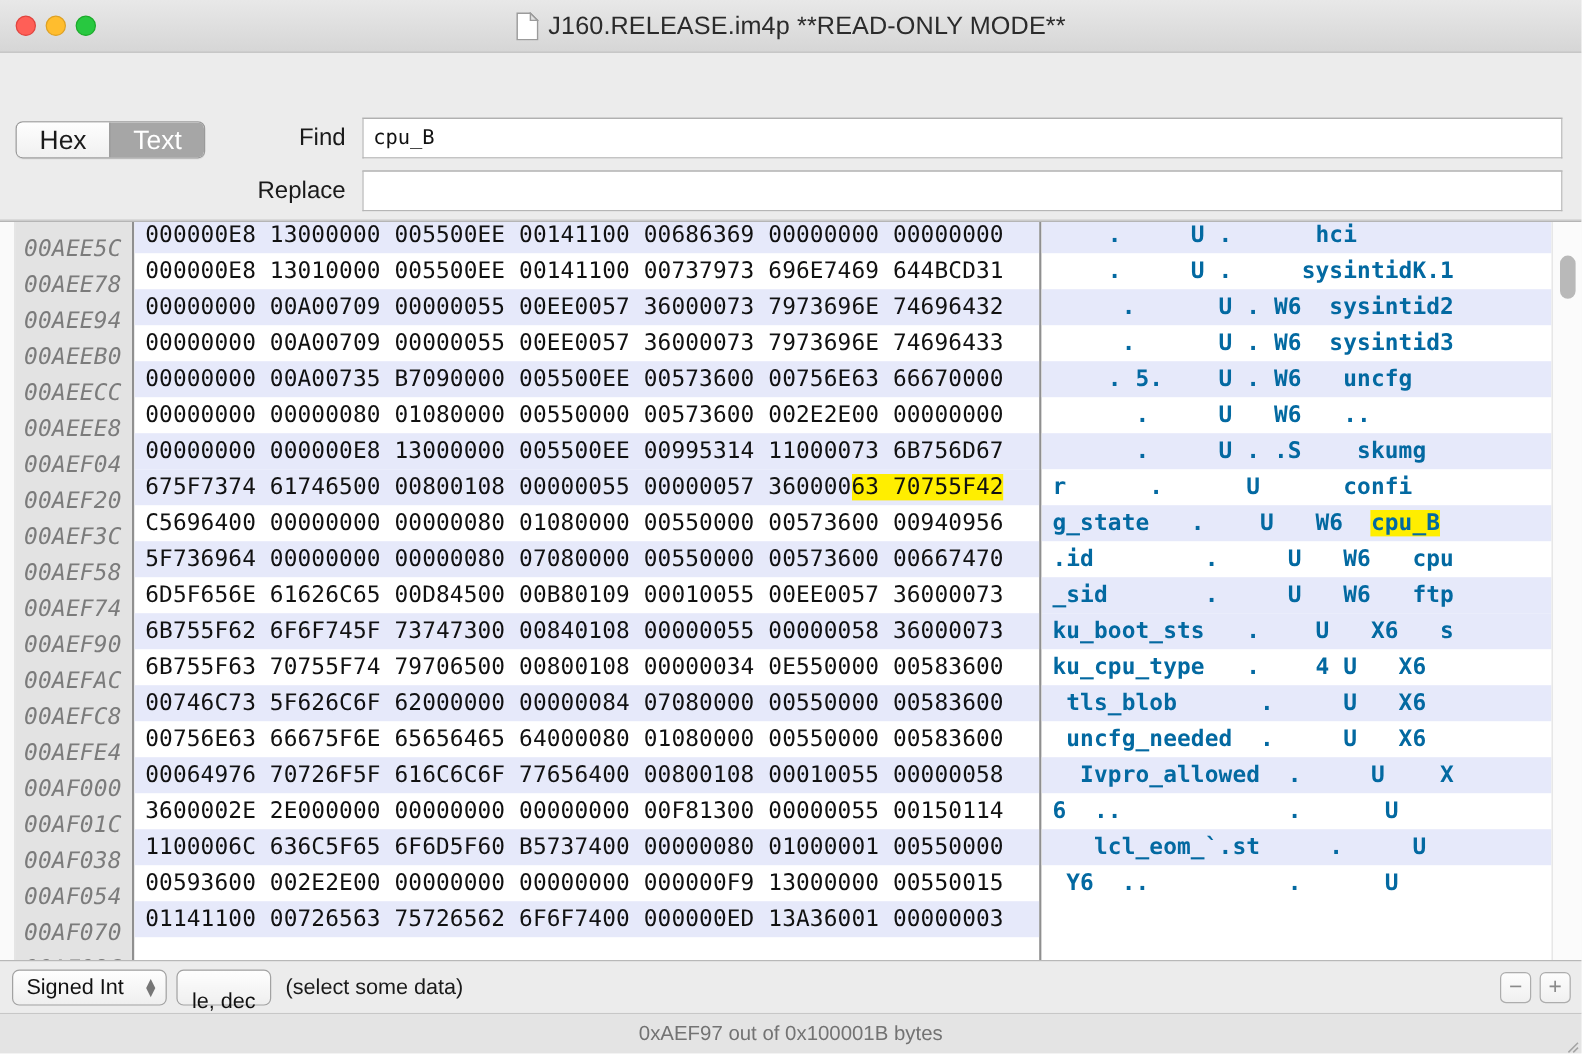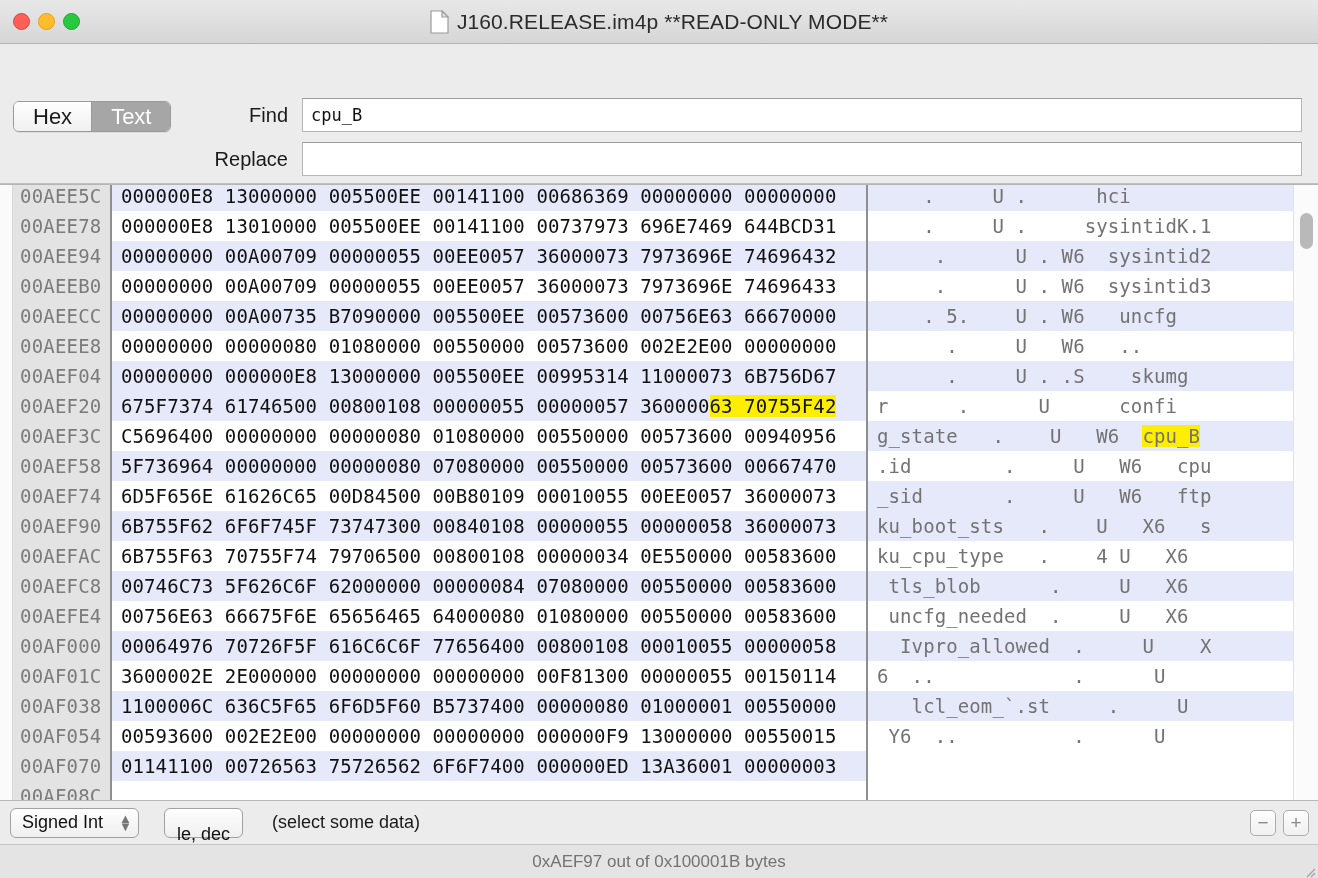--- a/index.html
+++ b/index.html
@@ -119,21 +119,22 @@
   }
   .vscroll-left {
     width: 13px; flex: 0 0 13px;
     background: #fafafa;
     border-right: 1px solid #d8d8d8;
   }
   .gutter {
     flex: 0 0 99px;
     background: #e3e3e3;
     border-right: 2px solid #8f8f8f;
-    padding-top: 0;
+    padding-top: 11px;
+    font-style: italic;
   }
   .hexpane {
     flex: 0 0 756px;
     background: #ffffff;
     border-right: 2px solid #8f8f8f;
     position: relative;
     overflow: hidden;
   }
   .textpane {
     flex: 1 1 auto;
@@ -164,36 +165,37 @@
     color: #7b7b7b;
     padding-left: 7px;
     letter-spacing: 0.2px;
   }
   .hexpane .row {
     color: #111111;
     padding-left: 9px;
     letter-spacing: 0.1px;
   }
   .textpane .row {
-    color: #737373;
+    color: #0369a1;
     padding-left: 9px;
     letter-spacing: 0.1px;
+    font-weight: bold;
   }
   .row.alt { background: #e6e9fa; }
   .hl { background: #ffee00; }
   .rows-clip { position: relative; top: -4px; }
 
   
   .bottombar {
     flex: 0 0 44px;
     background: #ececec;
     border-top: 1px solid #b8b8b8;
     display: flex; align-items: center;
     padding: 0 10px;
-    gap: 25px;
+    gap: 8px;
     position: relative;
   }
   .popup {
     display: flex; align-items: center;
     border: 1px solid #a2a2a2; border-radius: 6px;
     background: linear-gradient(to bottom,#fefefe,#efefef);
     height: 30px; padding: 0 6px 0 11px;
     font-size: 18px; color: #111;
     gap: 16px;
     cursor: default; user-select: none;

